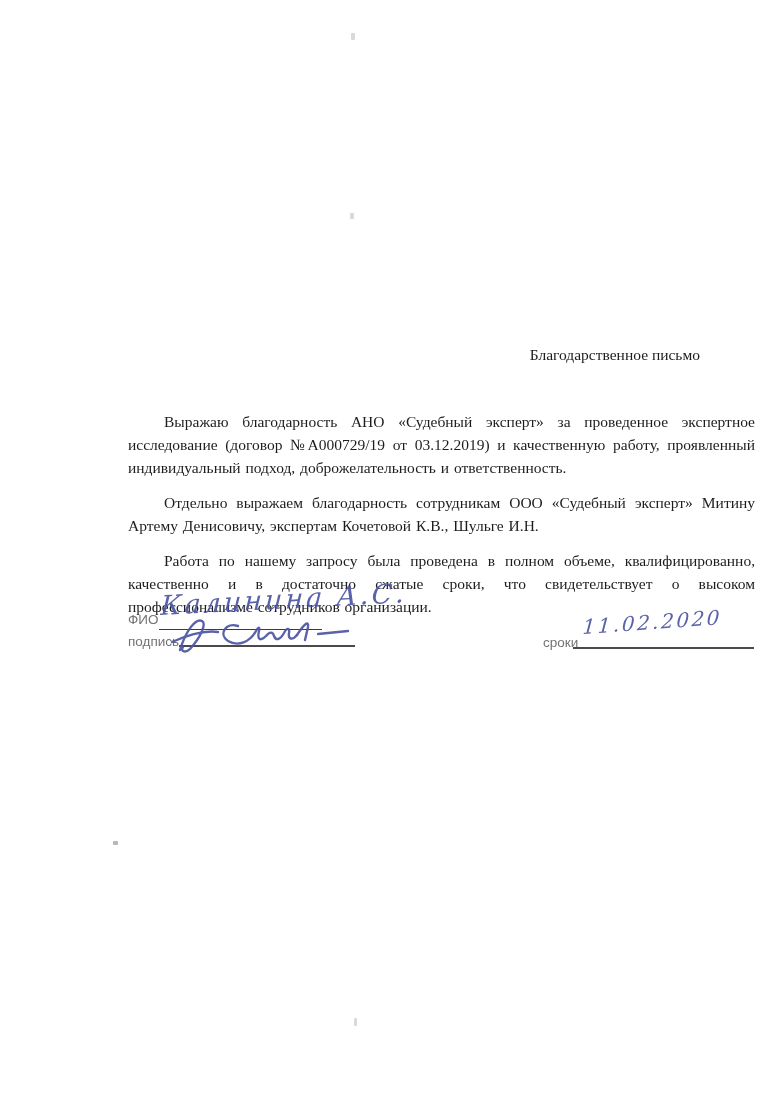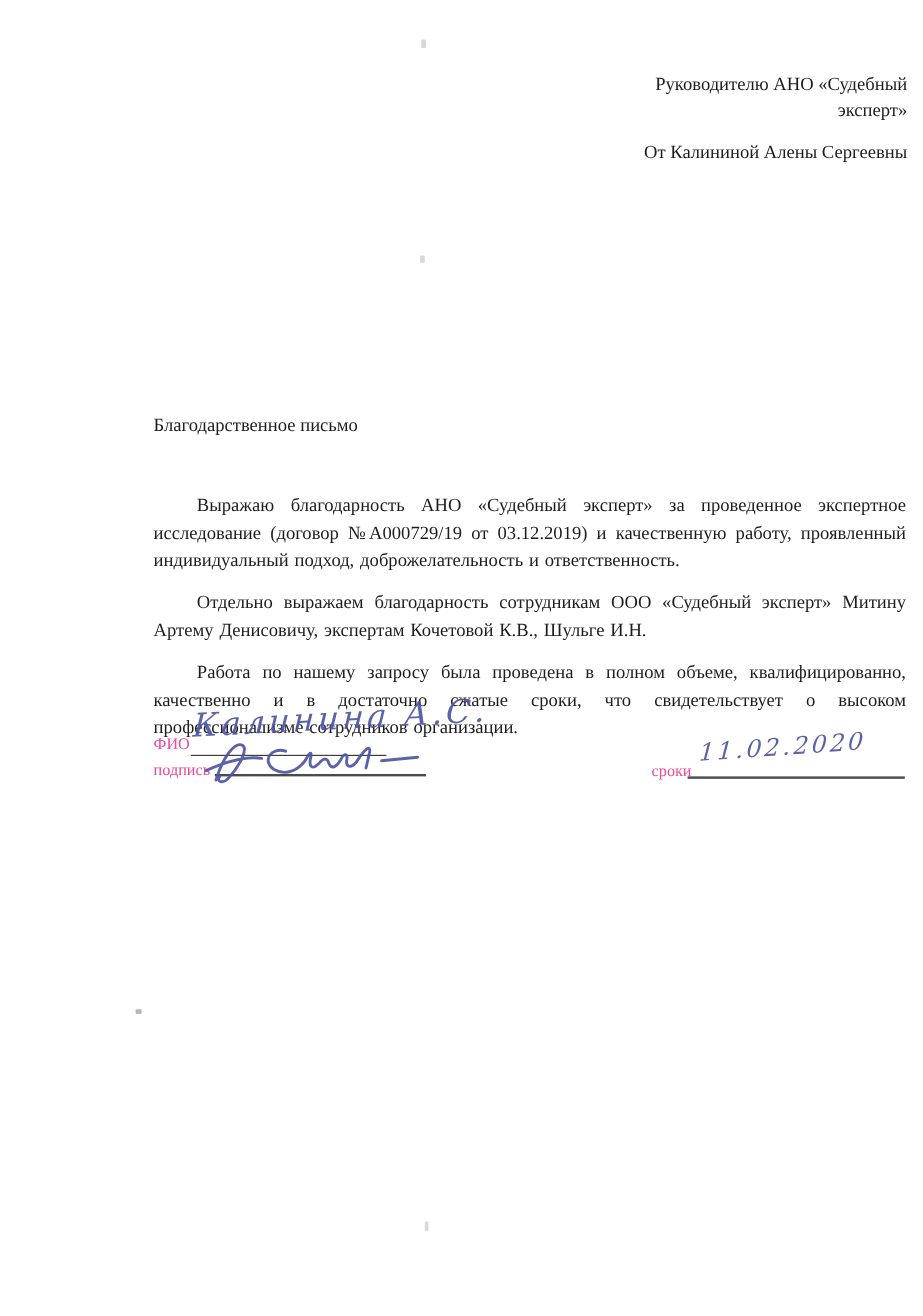--- a/index.html
+++ b/index.html
@@ -30,21 +30,21 @@
   .sender-line {
     margin-top: 13px;
     white-space: nowrap;
   }
   
   .letter-title {
     position: absolute;
     top: 344px;
     left: 128px;
     width: 572px;
-    text-align: left;
+    text-align: right;
     font-size: 15.5px;
     line-height: 22px;
   }
   
   .body-block {
     position: absolute;
     top: 398px;
     left: 128px;
     width: 627px;
     font-size: 15.5px;
@@ -52,23 +52,23 @@
     text-align: justify;
   }
   .body-block p {
     margin: 12px 0 8px 0;
     text-indent: 36px;
     word-spacing: 1px;
   }
   
   .sig-label {
     position: absolute;
-    font-family: Liberation Serif, serif;
+    font-family: Liberation Sans, sans-serif;
     font-size: 13.5px;
-    color: #ec4899;
+    color: #737373;
   }
   .sig-line {
     position: absolute;
     border-bottom: 1px solid #3c3c3c;
     height: 0;
   }
   .sig-line.thick {
     border-bottom-width: 2px;
     border-bottom-color: #4a4a4a;
   }
@@ -109,24 +109,20 @@
     background: #b9b9b9;
     opacity: 0.55;
     border-radius: 1px;
   }
 </style>
 </head>
 <body>
 
 <div class="page">
 
-  <div class="header-block">
-    <div>Руководителю АНО «Судебный эксперт»</div>
-    <div class="sender-line">От Калининой Алены Сергеевны</div>
-  </div>
 
   <div class="letter-title">Благодарственное письмо</div>
 
   <div class="body-block">
     <p>Выражаю благодарность АНО «Судебный эксперт» за проведенное экспертное исследование (договор №А000729/19 от 03.12.2019) и качественную работу, проявленный индивидуальный подход, доброжелательность и ответственность.</p>
     <p>Отдельно выражаем благодарность сотрудникам ООО «Судебный эксперт» Митину Артему Денисовичу, экспертам Кочетовой К.В., Шульге И.Н.</p>
     <p>Работа по нашему запросу была проведена в полном объеме, квалифицированно, качественно и в достаточно сжатые сроки, что свидетельствует о высоком профессионализме сотрудников организации.</p>
   </div>
 
   <div class="sig-label" style="top:612px; left:128px;">ФИО</div>

